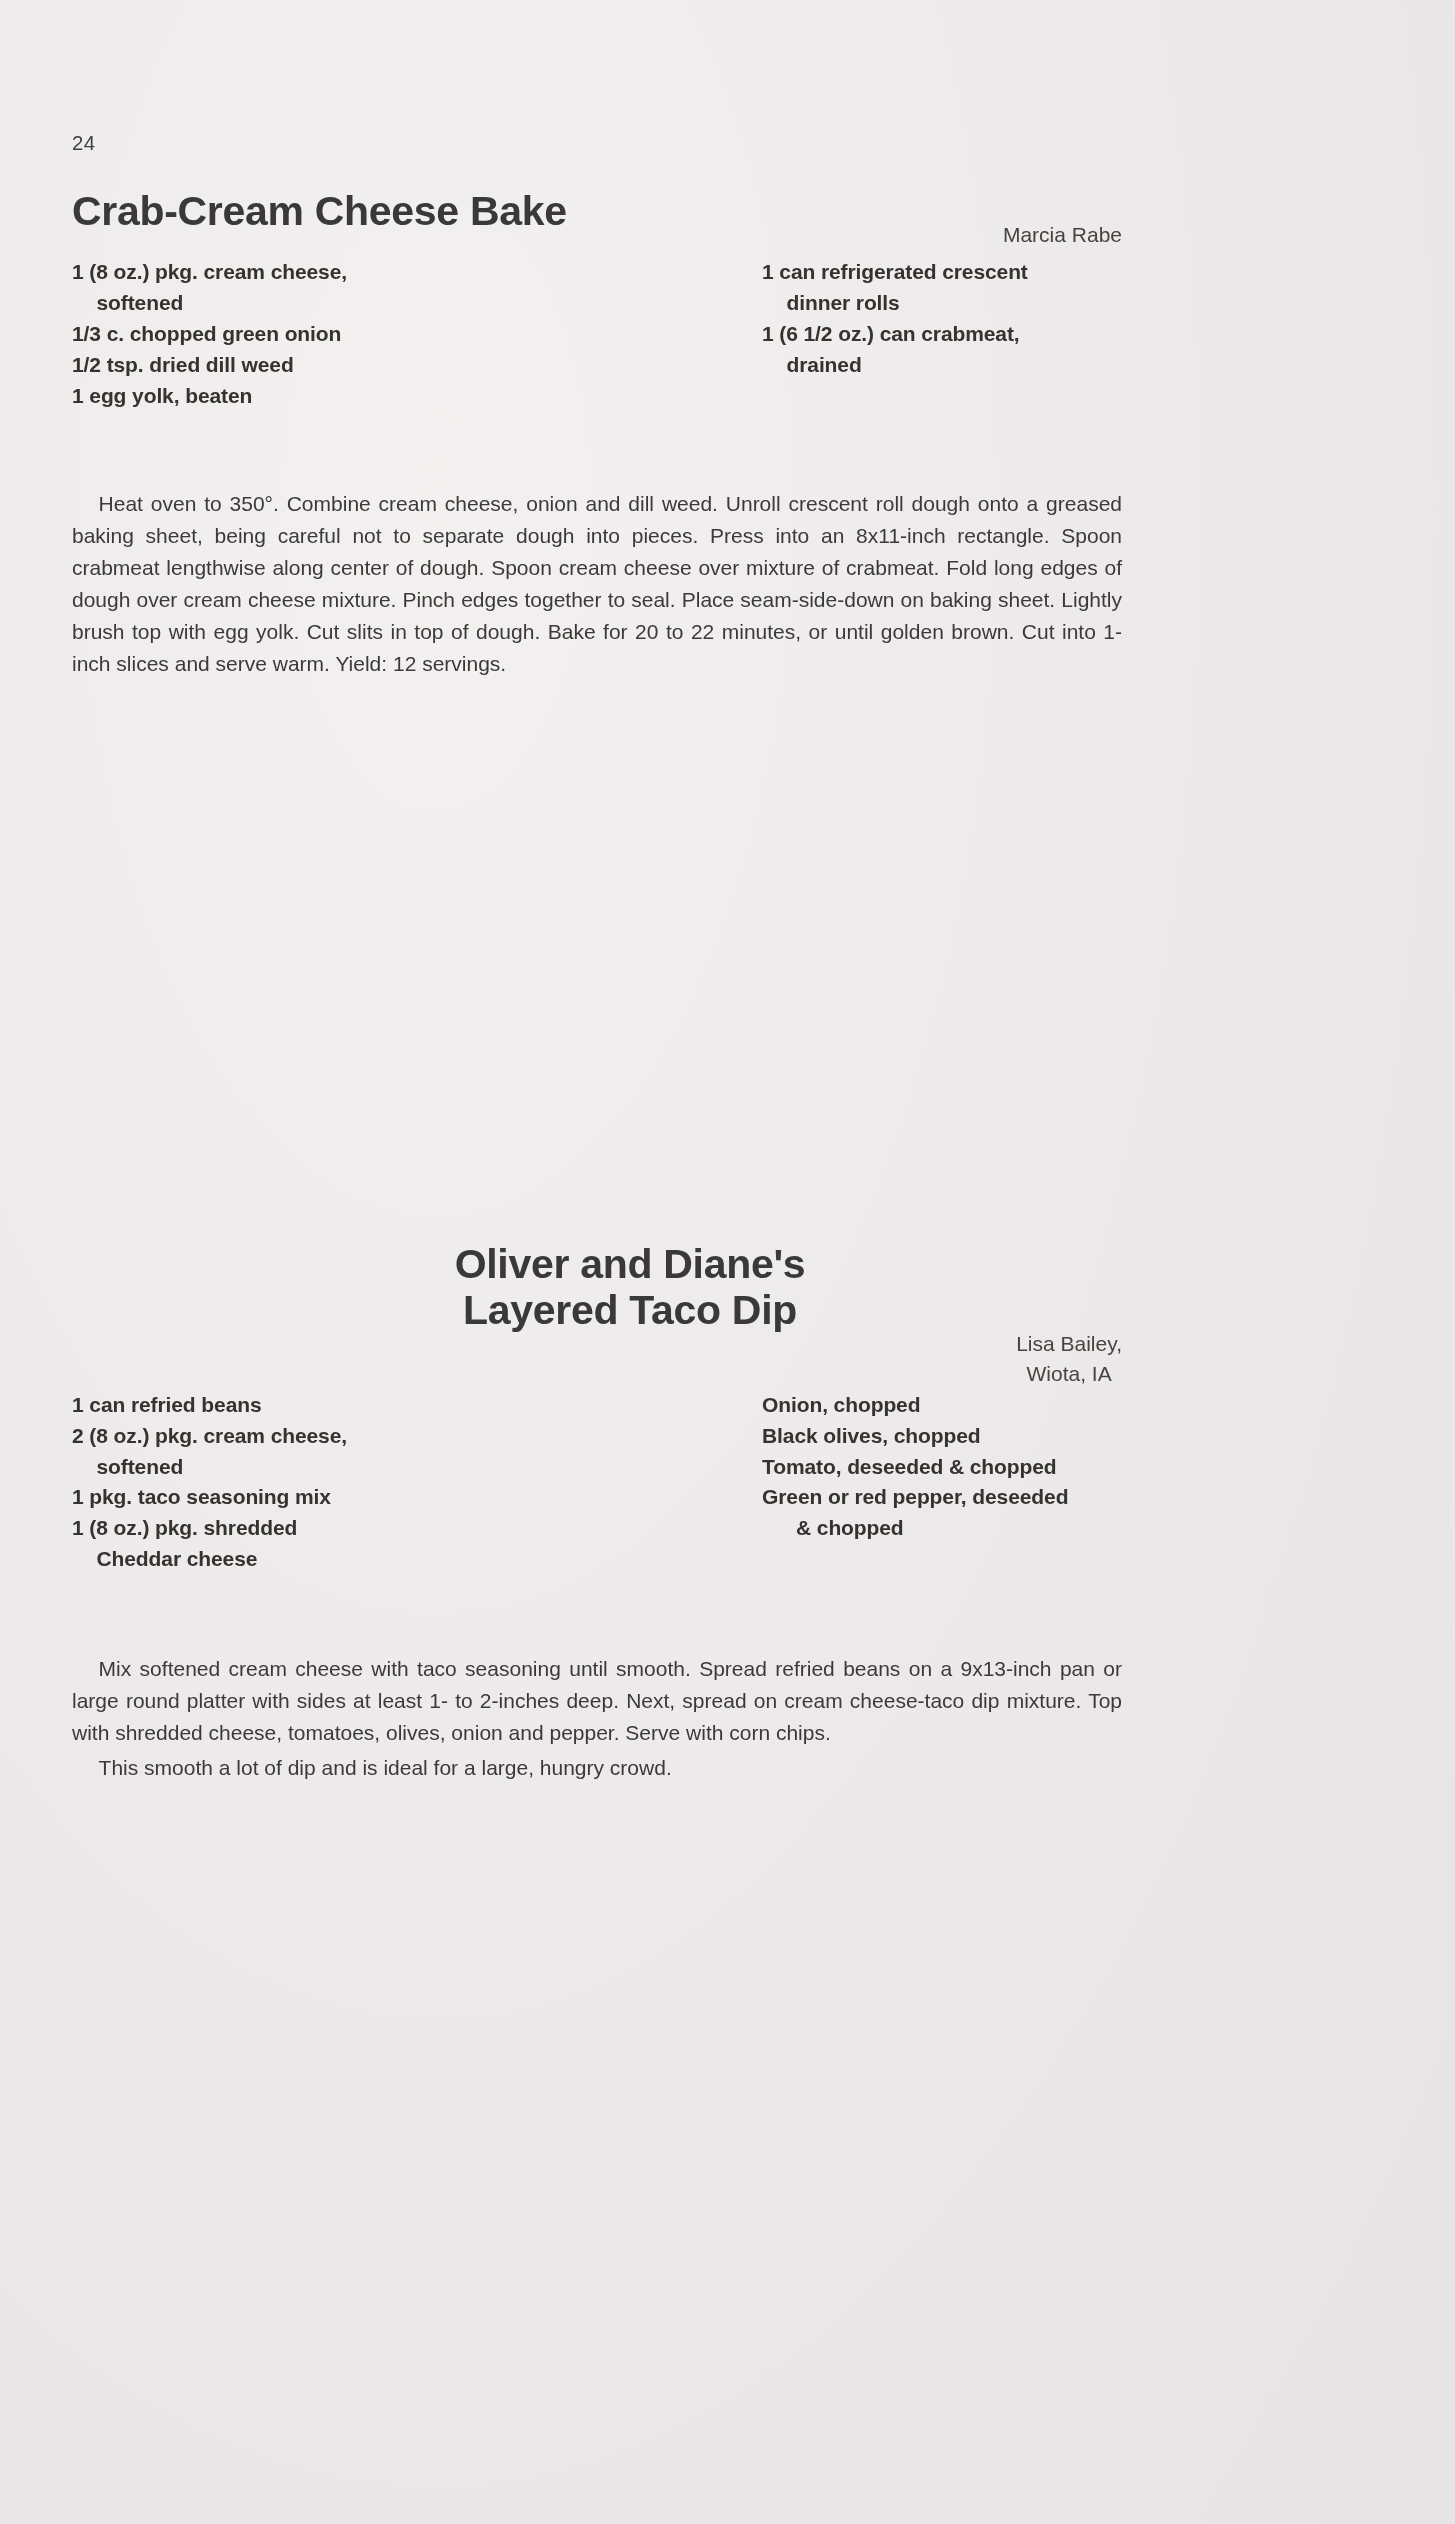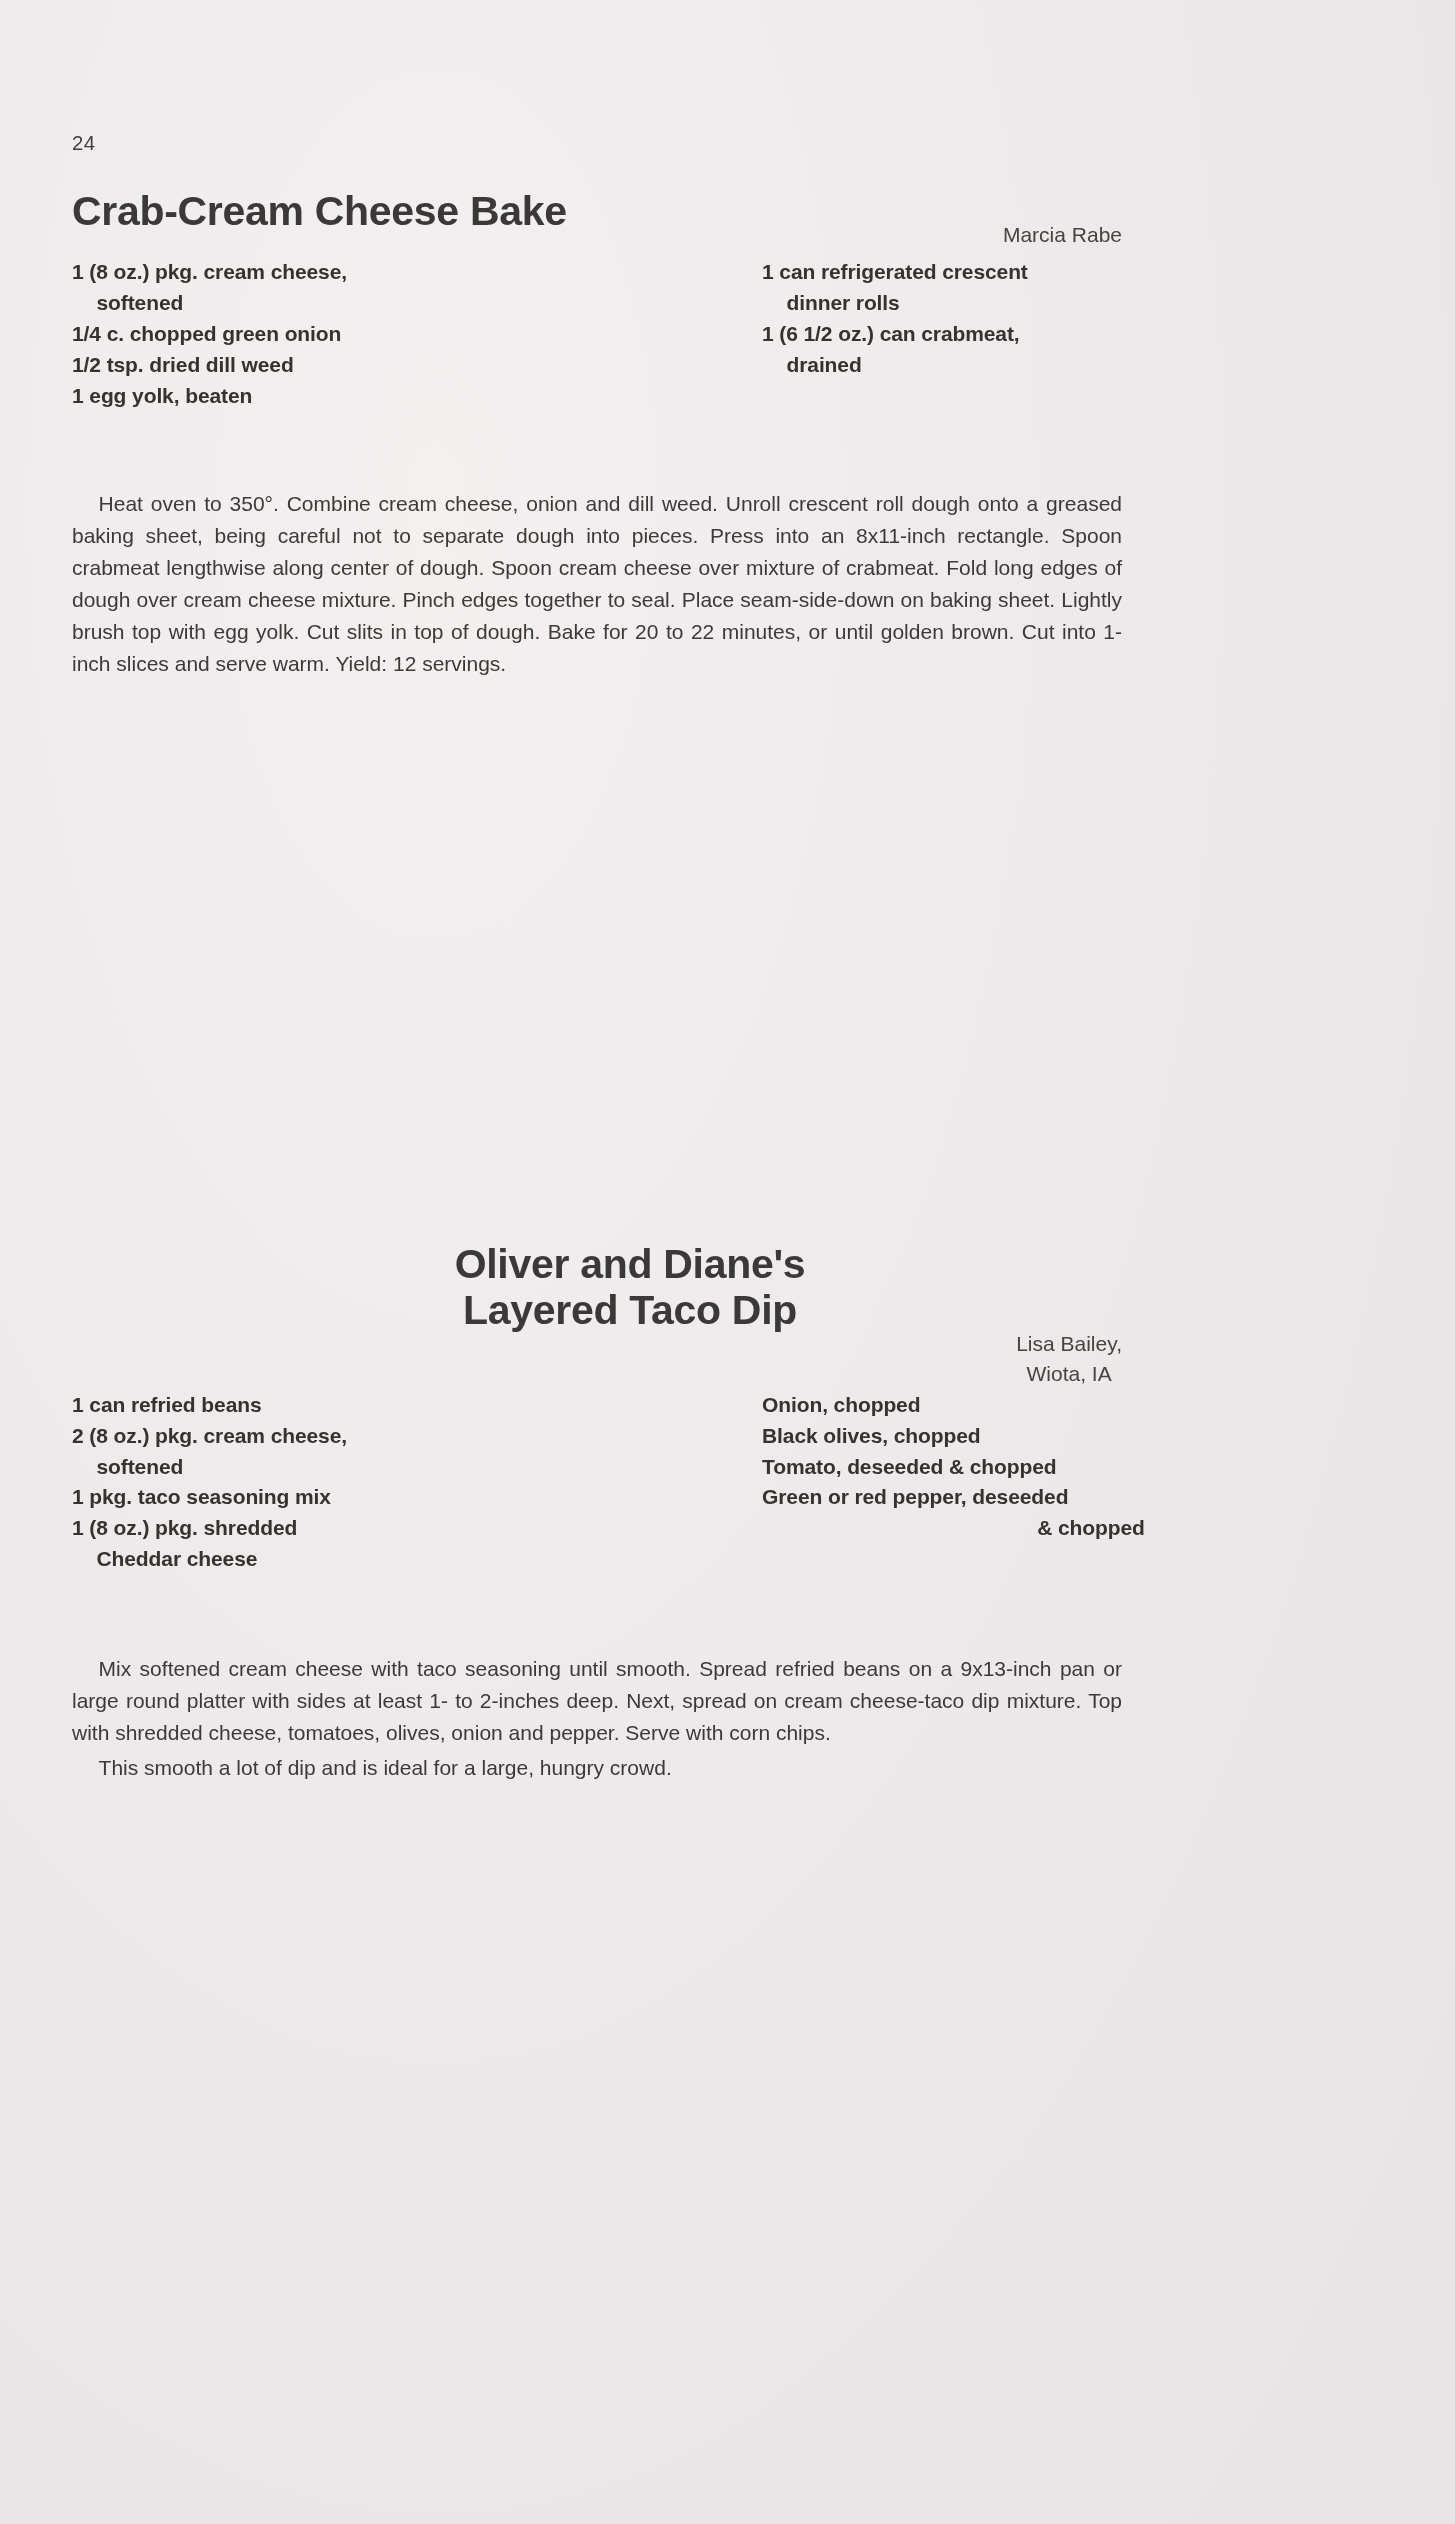--- a/index.html
+++ b/index.html
@@ -65,21 +65,21 @@
     font-size: 21px;
     font-weight: bold;
     color: #35332f;
     line-height: 1.47;
     letter-spacing: -0.1px;
   }
   .ing-col.left { left: 72px; width: 603px; }
   .ing-col.right { left: 762px; width: 624px; }
   .ing-col div { white-space: pre-wrap; }
   .indent1 { padding-left: 24.5px; }
-  .indent2 { padding-left: 34px; text-align: center; }
+  .indent2 { padding-left: 34px; }
 
   .body-text {
     font-size: 21px;
     line-height: 1.53;
     color: #3c3a38;
     padding: 0 66px 0 72px;
     text-align: justify;
     text-justify: inter-word;
   }
   .body-text p { margin: 0; }
@@ -96,21 +96,21 @@
   <div class="recipe" style="top: 189px;">
     <h1 class="recipe-title">Crab-Cream Cheese Bake</h1>
     <div class="attribution" style="top: 31px;">
       <div>Marcia Rabe</div>
     </div>
 
     <div class="ingredients" style="height: 215px;">
       <div class="ing-col left">
         <div>1 (8 oz.) pkg. cream cheese,</div>
         <div class="indent1">softened</div>
-        <div>1/4 c. chopped green onion</div>
+        <div>1/3 c. chopped green onion</div>
         <div>1/2 tsp. dried dill weed</div>
         <div>1 egg yolk, beaten</div>
       </div>
       <div class="ing-col right">
         <div>1 can refrigerated crescent</div>
         <div class="indent1">dinner rolls</div>
         <div>1 (6 1/2 oz.) can crabmeat,</div>
         <div class="indent1">drained</div>
       </div>
     </div>

